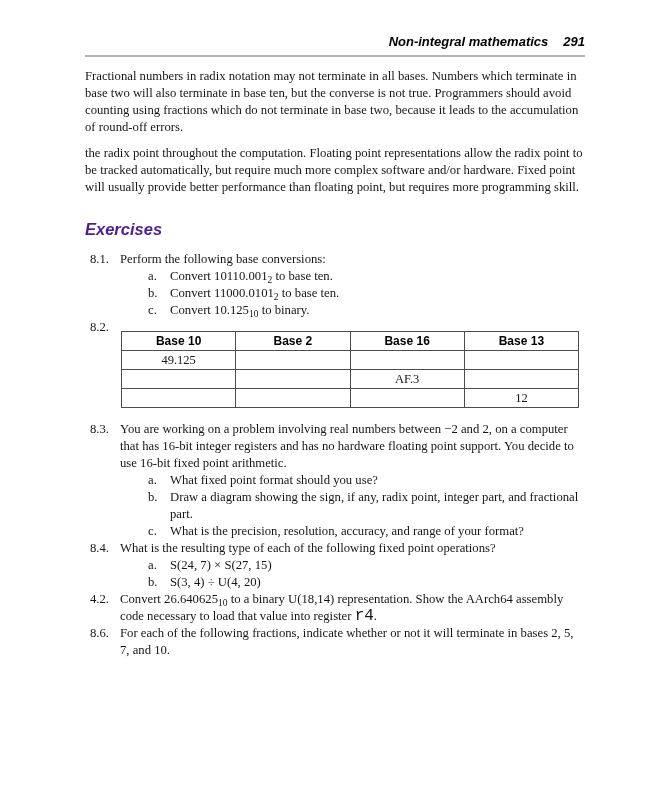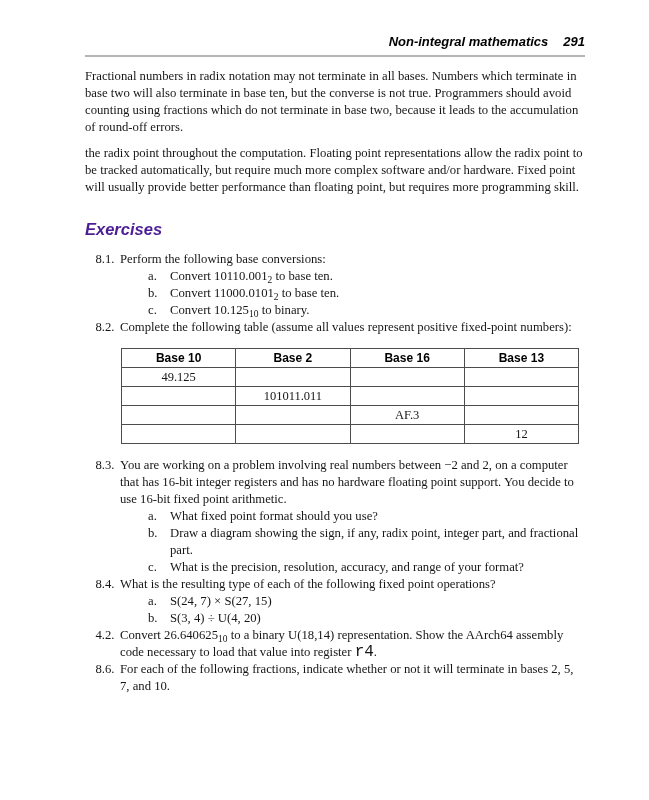--- a/index.html
+++ b/index.html
@@ -45,21 +45,21 @@
     font-family: "Liberation Sans", sans-serif;
     font-weight: bold;
     font-style: italic;
     font-size: 16.5px;
     line-height: 19px;
     color: #4c1d95;
     margin: 24px 0 12px 0;
   }
   .ex-list { list-style: none; margin: 0; padding: 0 0 0 5px; }
   .ex-item { display: flex; }
-  .ex-num { flex: 0 0 30px; text-align: center; }
+  .ex-num { flex: 0 0 30px; }
   .ex-body { flex: 1; min-width: 0; }
   .sub-list { list-style: none; margin: 0; padding: 0 0 0 28px; }
   .sub-item { display: flex; }
   .sub-letter { flex: 0 0 22px; }
   .sub-body { flex: 1; min-width: 0; }
 
   sub.rsub {
     font-size: 9.5px;
     line-height: 0;
     vertical-align: -3px;
@@ -131,45 +131,38 @@
             <li class="sub-item">
               <span class="sub-letter">c.</span>
               <span class="sub-body">Convert 10.125<sub class="rsub">10</sub> to binary.</span>
             </li>
           </ol>
         </div>
       </li>
       <li class="ex-item">
         <span class="ex-num">8.2.</span>
         <div class="ex-body">
-          <div class="ex-text">Complete the following table (assume all values represent positive fixed-point numbers):</div>
           <table class="conv-table">
             <thead>
               <tr>
                 <th>Base 10</th>
                 <th>Base 2</th>
                 <th>Base 16</th>
                 <th>Base 13</th>
               </tr>
             </thead>
             <tbody>
               <tr>
                 <td>49.125</td>
                 <td></td>
                 <td></td>
                 <td></td>
               </tr>
               <tr>
                 <td></td>
-                <td>101011.011</td>
-                <td></td>
-                <td></td>
-              </tr>
-              <tr>
-                <td></td>
                 <td></td>
                 <td>AF.3</td>
                 <td></td>
               </tr>
               <tr>
                 <td></td>
                 <td></td>
                 <td></td>
                 <td>12</td>
               </tr>

